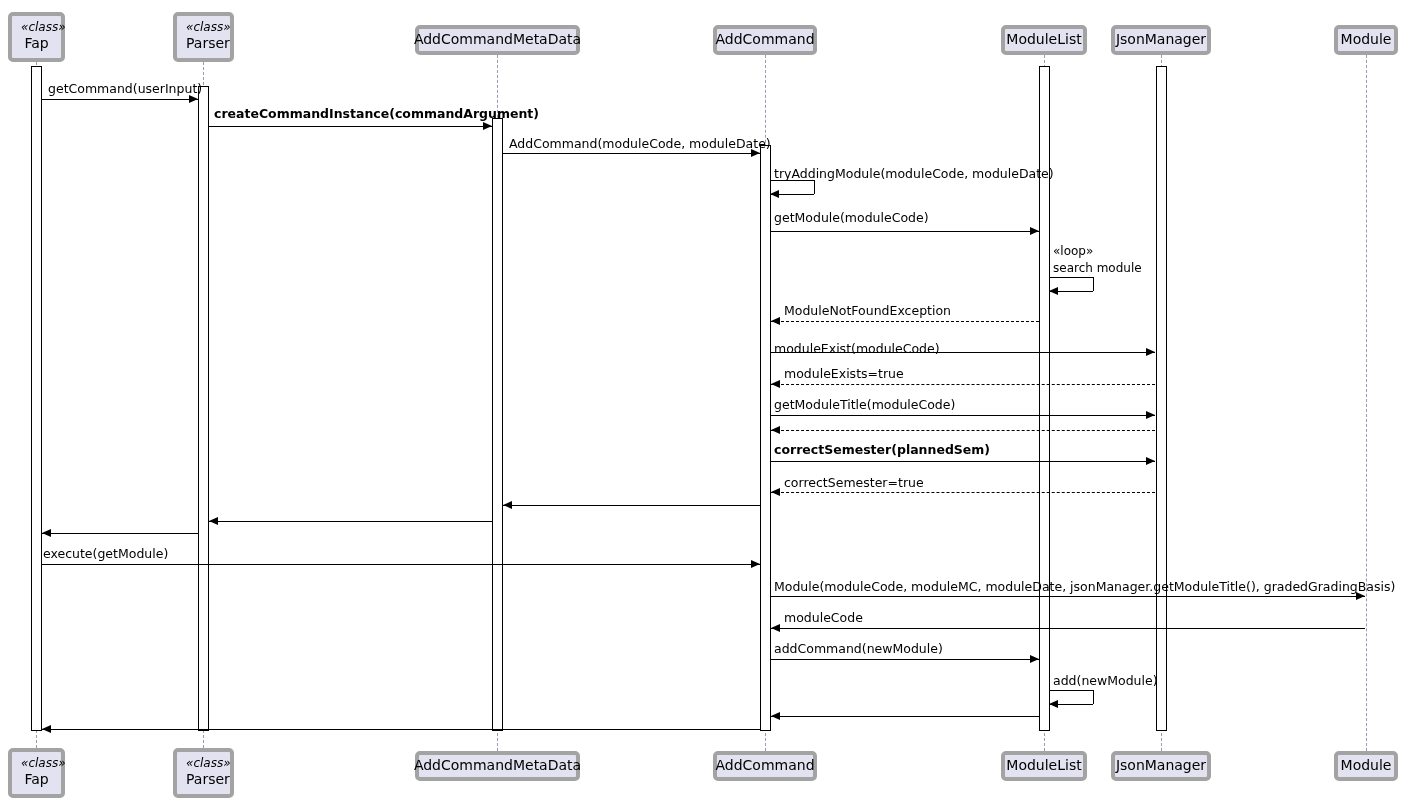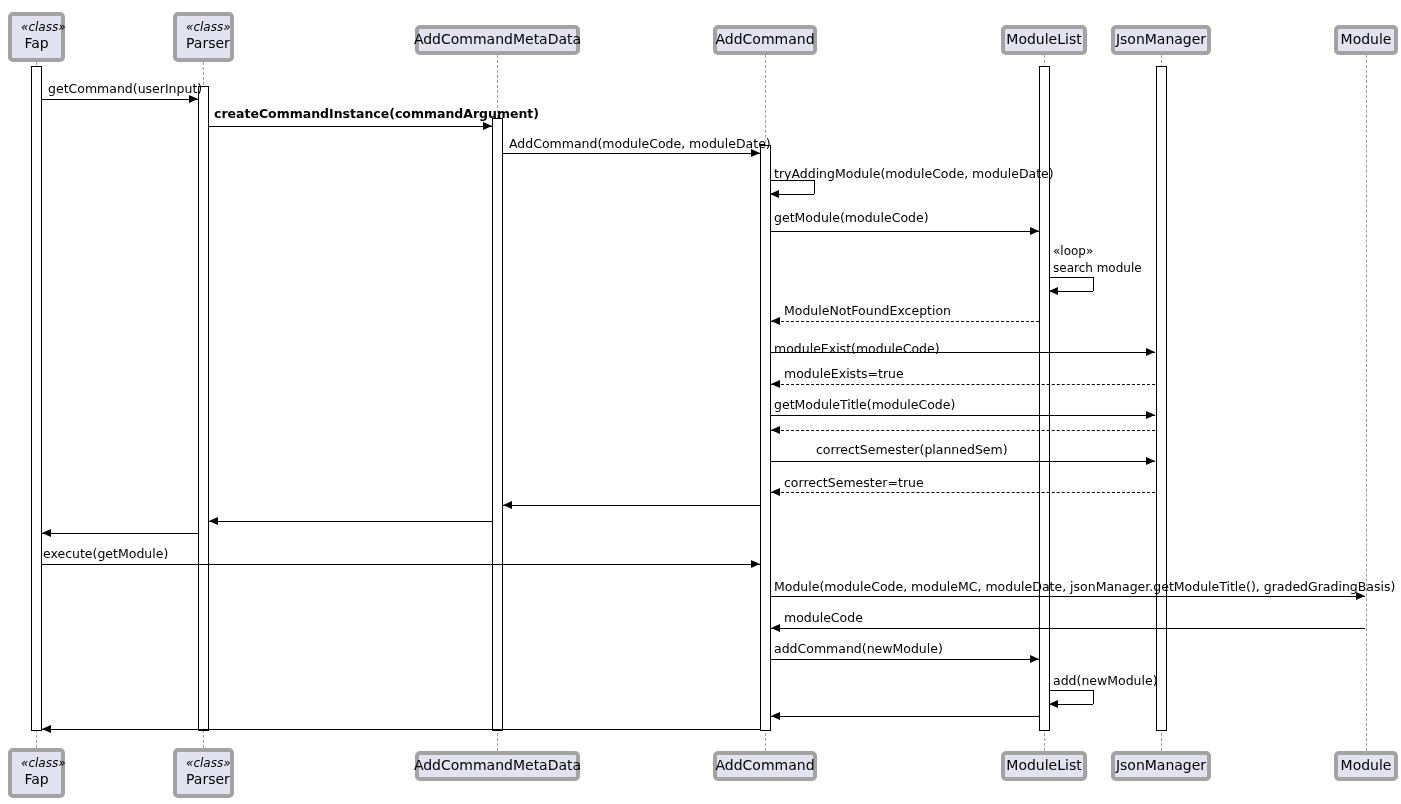--- a/index.html
+++ b/index.html
@@ -123,21 +123,21 @@
       <div class="msg ret" style="left: 771px; top: 384px; width: 384px;"></div>
       <div class="arrowhead left" style="top: 380px; left: 771px;"></div>
       <div class="mlabel" style="left: 784px; top: 368px;">moduleExists=true</div>
       <div class="msg" style="left: 771px; top: 415px; width: 384px;"></div>
       <div class="arrowhead right" style="top: 411px; left: 1146px;"></div>
       <div class="mlabel" style="left: 774px; top: 399px;">getModuleTitle(moduleCode)</div>
       <div class="msg ret" style="left: 771px; top: 430px; width: 384px;"></div>
       <div class="arrowhead left" style="top: 426px; left: 771px;"></div>
       <div class="msg" style="left: 771px; top: 461px; width: 384px;"></div>
       <div class="arrowhead right" style="top: 457px; left: 1146px;"></div>
-      <div class="mlabel" style="left: 816px; top: 444px;">correctSemester(plannedSem)</div>
+      <div class="mlabel" style="left: 774px; top: 444px; font-weight: bold;">correctSemester(plannedSem)</div>
       <div class="msg ret" style="left: 771px; top: 492px; width: 384px;"></div>
       <div class="arrowhead left" style="top: 488px; left: 771px;"></div>
       <div class="mlabel" style="left: 784px; top: 477px;">correctSemester=true</div>
       <div class="msg" style="left: 503px; top: 505px; width: 257px;"></div>
       <div class="arrowhead left" style="top: 501px; left: 503px;"></div>
       <div class="msg" style="left: 209px; top: 521px; width: 283px;"></div>
       <div class="arrowhead left" style="top: 517px; left: 209px;"></div>
       <div class="msg" style="left: 42px; top: 533px; width: 156px;"></div>
       <div class="arrowhead left" style="top: 529px; left: 42px;"></div>
       <div class="msg" style="left: 42px; top: 564px; width: 718px;"></div>

